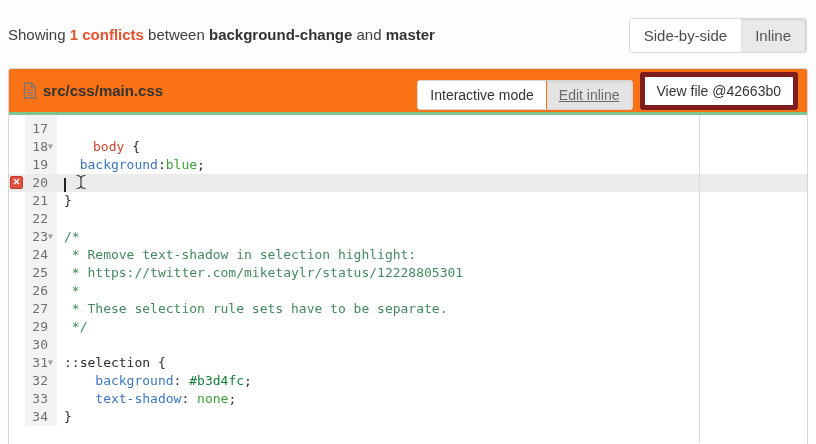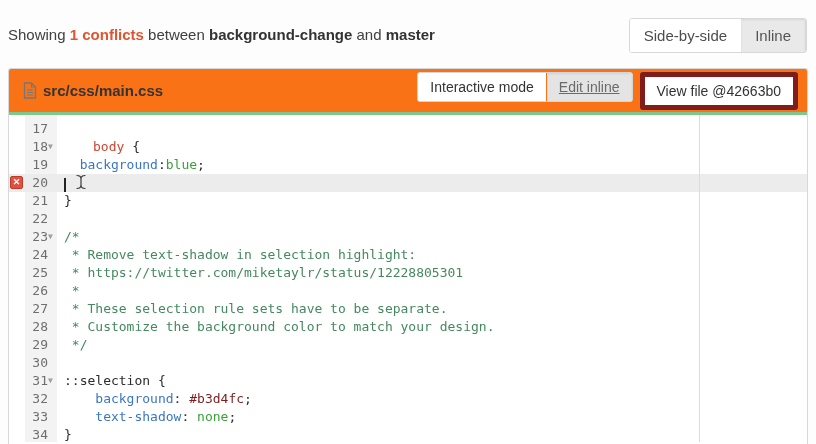--- a/index.html
+++ b/index.html
@@ -14,40 +14,40 @@
 
   .view-toggle { position:absolute; right:9px; top:18px; display:flex; border:1px solid #d8d8d8; border-radius:3px; overflow:hidden; background:#fff; }
   .view-toggle .tbtn { font-size:15px; color:#4d4d4d; padding:8px 14px; background:#fff; cursor:pointer; border:none; font-family:inherit; }
   .view-toggle .tbtn.active { background:#e9e9e9; box-shadow:inset 0 1px 2px rgba(0,0,0,0.08); color:#555; border-right:1px solid #d8d8d8; }
 
   
   .panel { position:absolute; left:8px; top:68px; width:800px; height:376px; border:1px solid #d8d8d8; border-bottom:none; border-radius:3px 3px 0 0; background:#fff; overflow:hidden; }
   .panel-header { height:46px; background:#f97316; border-bottom:3px solid #7ec88f; display:flex; align-items:center; padding:0 9px; }
   .file-icon { display:inline-flex; margin:0 6px 0 5px; color:#767676; }
   .file-name { font-size:15px; font-weight:bold; color:#333; }
-  .header-actions { margin-left:auto; display:flex; align-items:flex-start; }
+  .header-actions { margin-left:auto; display:flex; align-items:flex-end; }
   .btn-group { display:flex; border:1px solid #d5d5d5; border-radius:3px; overflow:hidden; background:#fff; }
   .hbtn { font-size:14px; color:#333; padding:6px 12px; background:#fff; border:none; cursor:pointer; font-family:inherit; }
   .hbtn.active { background:#e4e4e4; color:#6b6b6b; box-shadow:inset 0 1px 2px rgba(0,0,0,0.08); border-left:1px solid #f97316;text-decoration:underline; }
   .view-file { margin-left:7px; border:5px solid #7f1d1d; border-radius:3px; }
 
   
   .editor { position:relative; height:327px; overflow:hidden; background:#fff; font-family:"DejaVu Sans Mono", monospace; font-size:13px; }
   .editor-lines { margin-top:-13px; }
   .editor-line { display:flex; height:18px; line-height:18px; }
   .marker-col { width:16px; flex:none; position:relative; }
   .gutter-col { width:32px; flex:none; background:#f3f3f3; color:#6e6e6e; text-align:right; padding-right:9px; position:relative; font-size:13px; }
   .fold { position:absolute; right:0; top:0; width:9px; font-size:8px; color:#a0a0a0; text-align:left; cursor:pointer; }
   .code-col { flex:1; white-space:pre; padding-left:7px; color:#2b2b2b; position:relative; }
   .editor-line.hl .code-col, .editor-line.hl .gutter-col, .editor-line.hl .marker-col { background:#ececec; }
   .errbox { position:absolute; left:1px; top:2px; width:13px; height:13px; background:#e25140; border:1px solid #c2392b; border-radius:2px; color:#fff; font-size:9px; line-height:11px; text-align:center; font-weight:bold; font-family:"Liberation Sans",sans-serif; cursor:pointer; }
   .tok-tag  { color:#cd4532;margin-left:29px; }
   .tok-prop { color:#3c76c2; }
   .tok-val  { color:#3aa139; }
-  .tok-hex  { color:#7f1d1d; }
+  .tok-hex  { color:#15803d; }
   .tok-com  { color:#44895f; }
   .tok-pln  { color:#2b2b2b; }
   .caret { display:inline-block; width:2px; height:14px; background:#222; vertical-align:middle; margin-left:0px; }
   .ibeam { display:inline-block; margin-left:10px; vertical-align:middle; }
   .ruler { position:absolute; top:0; bottom:0; left:690px; width:1px; background:#dcdcdc; }
 </style>
 </head>
 <body>
 
 <div class="page">
@@ -149,25 +149,20 @@
             <div class="gutter-col">26</div>
             <div class="code-col"><span class="tok-com"> *</span></div>
           </div>
           <div class="editor-line">
             <div class="marker-col"></div>
             <div class="gutter-col">27</div>
             <div class="code-col"><span class="tok-com"> * These selection rule sets have to be separate.</span></div>
           </div>
           <div class="editor-line">
             <div class="marker-col"></div>
-            <div class="gutter-col">28</div>
-            <div class="code-col"><span class="tok-com"> * Customize the background color to match your design.</span></div>
-          </div>
-          <div class="editor-line">
-            <div class="marker-col"></div>
             <div class="gutter-col">29</div>
             <div class="code-col"><span class="tok-com"> */</span></div>
           </div>
           <div class="editor-line">
             <div class="marker-col"></div>
             <div class="gutter-col">30</div>
             <div class="code-col"></div>
           </div>
           <div class="editor-line">
             <div class="marker-col"></div>

